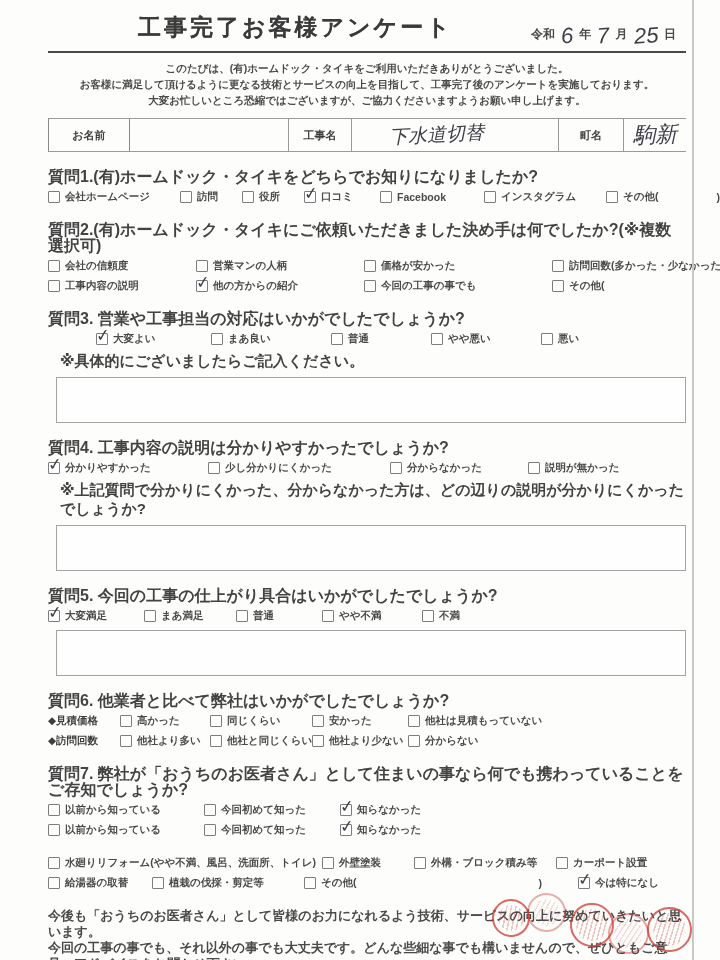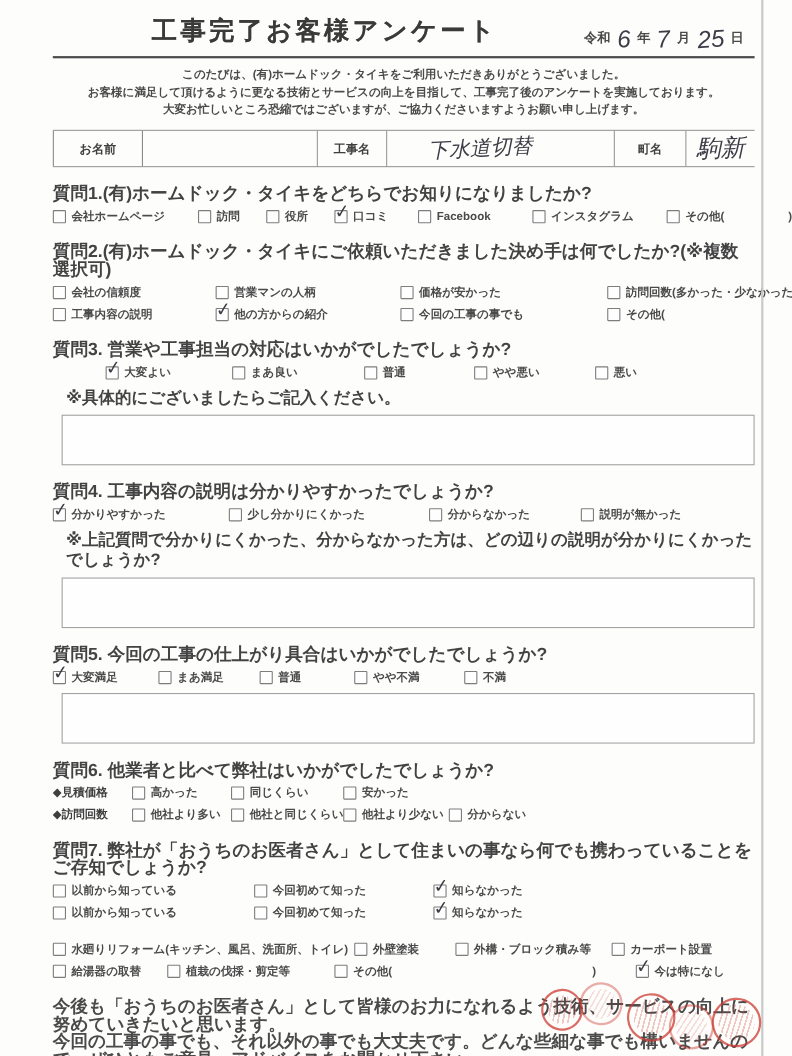--- a/index.html
+++ b/index.html
@@ -56,27 +56,27 @@
   .answerbox{border:1.6px solid #a3a3a3;height:44px;margin:6px 0 0 8px;background:#fefefe;}
   .rowlabel{font-size:10.5px;font-weight:700;color:#3f3f3f;}
 
   
   .g-q1{grid-template-columns:132px 62px 62px 76px 104px 122px 1fr;}
   .g-q2{grid-template-columns:148px 168px 188px 1fr;}
   .g-q3{grid-template-columns:115px 120px 100px 110px 1fr;margin-left:48px;}
   .g-q4{grid-template-columns:160px 182px 138px 1fr;}
   .g-q5{grid-template-columns:96px 92px 86px 100px 1fr;}
   .g-q6{grid-template-columns:72px 90px 102px 96px 1fr;}
-  .g-q7{grid-template-columns:156px 136px 1fr;gap:27px;}
+  .g-q7{grid-template-columns:156px 136px 1fr;}
   .g-q8a{grid-template-columns:274px 92px 142px 1fr;}
   .g-q8b{grid-template-columns:104px 152px 1fr 108px;}
 
   
   .closing-head{font-size:12px;font-weight:700;color:#3e3e3e;}
-  .closing-line{font-size:16px;font-weight:600;color:#4a4a4a;line-height:16px;}
+  .closing-line{font-size:13px;font-weight:600;color:#4a4a4a;line-height:16px;}
 
   
   .stamp{position:absolute;border-radius:50%;border:2px solid rgba(204,58,48,.75);}
   .stamp-inner{position:absolute;inset:4px;border-radius:50%;
     background:repeating-linear-gradient(97deg,transparent 0 3px,rgba(205,60,50,.35) 3px 4.5px);
     opacity:.8;transform:rotate(14deg);}
   .s1{left:492px;top:899px;width:34px;height:34px;transform:rotate(-10deg);}
   .s2{left:527px;top:893px;width:35px;height:35px;opacity:.55;transform:rotate(8deg);}
   .s3{left:570px;top:903px;width:40px;height:40px;transform:rotate(-6deg);}
   .s4{left:608px;top:913px;width:37px;height:37px;opacity:.6;transform:rotate(12deg);}
@@ -286,20 +286,24 @@
             <span class="lbl">高かった</span>
           </span>
         <span class="opt">
             <span class="cb"></span>
             <span class="lbl">同じくらい</span>
           </span>
         <span class="opt">
             <span class="cb"></span>
             <span class="lbl">安かった</span>
           </span>
+        <span class="opt">
+            <span class="cb"></span>
+            <span class="lbl">他社は見積もっていない</span>
+          </span>
       </div>
       <div class="optgrid g-q6">
         <span class="rowlabel">◆訪問回数</span>
         <span class="opt">
             <span class="cb"></span>
             <span class="lbl">他社より多い</span>
           </span>
         <span class="opt">
             <span class="cb"></span>
             <span class="lbl">他社と同じくらい</span>
@@ -344,21 +348,21 @@
             <span class="cb checked"></span>
             <span class="lbl">知らなかった</span>
           </span>
       </div>
     </div>
 
     <div class="q">
       <div class="optgrid g-q8a">
         <span class="opt">
             <span class="cb"></span>
-            <span class="lbl">水廻りリフォーム(キッチン、風呂、洗面所、トイレ)</span>
+            <span class="lbl">水廻りリフォーム(やや不満、風呂、洗面所、トイレ)</span>
           </span>
         <span class="opt">
             <span class="cb"></span>
             <span class="lbl">外壁塗装</span>
           </span>
         <span class="opt">
             <span class="cb"></span>
             <span class="lbl">外構・ブロック積み等</span>
           </span>
         <span class="opt">

